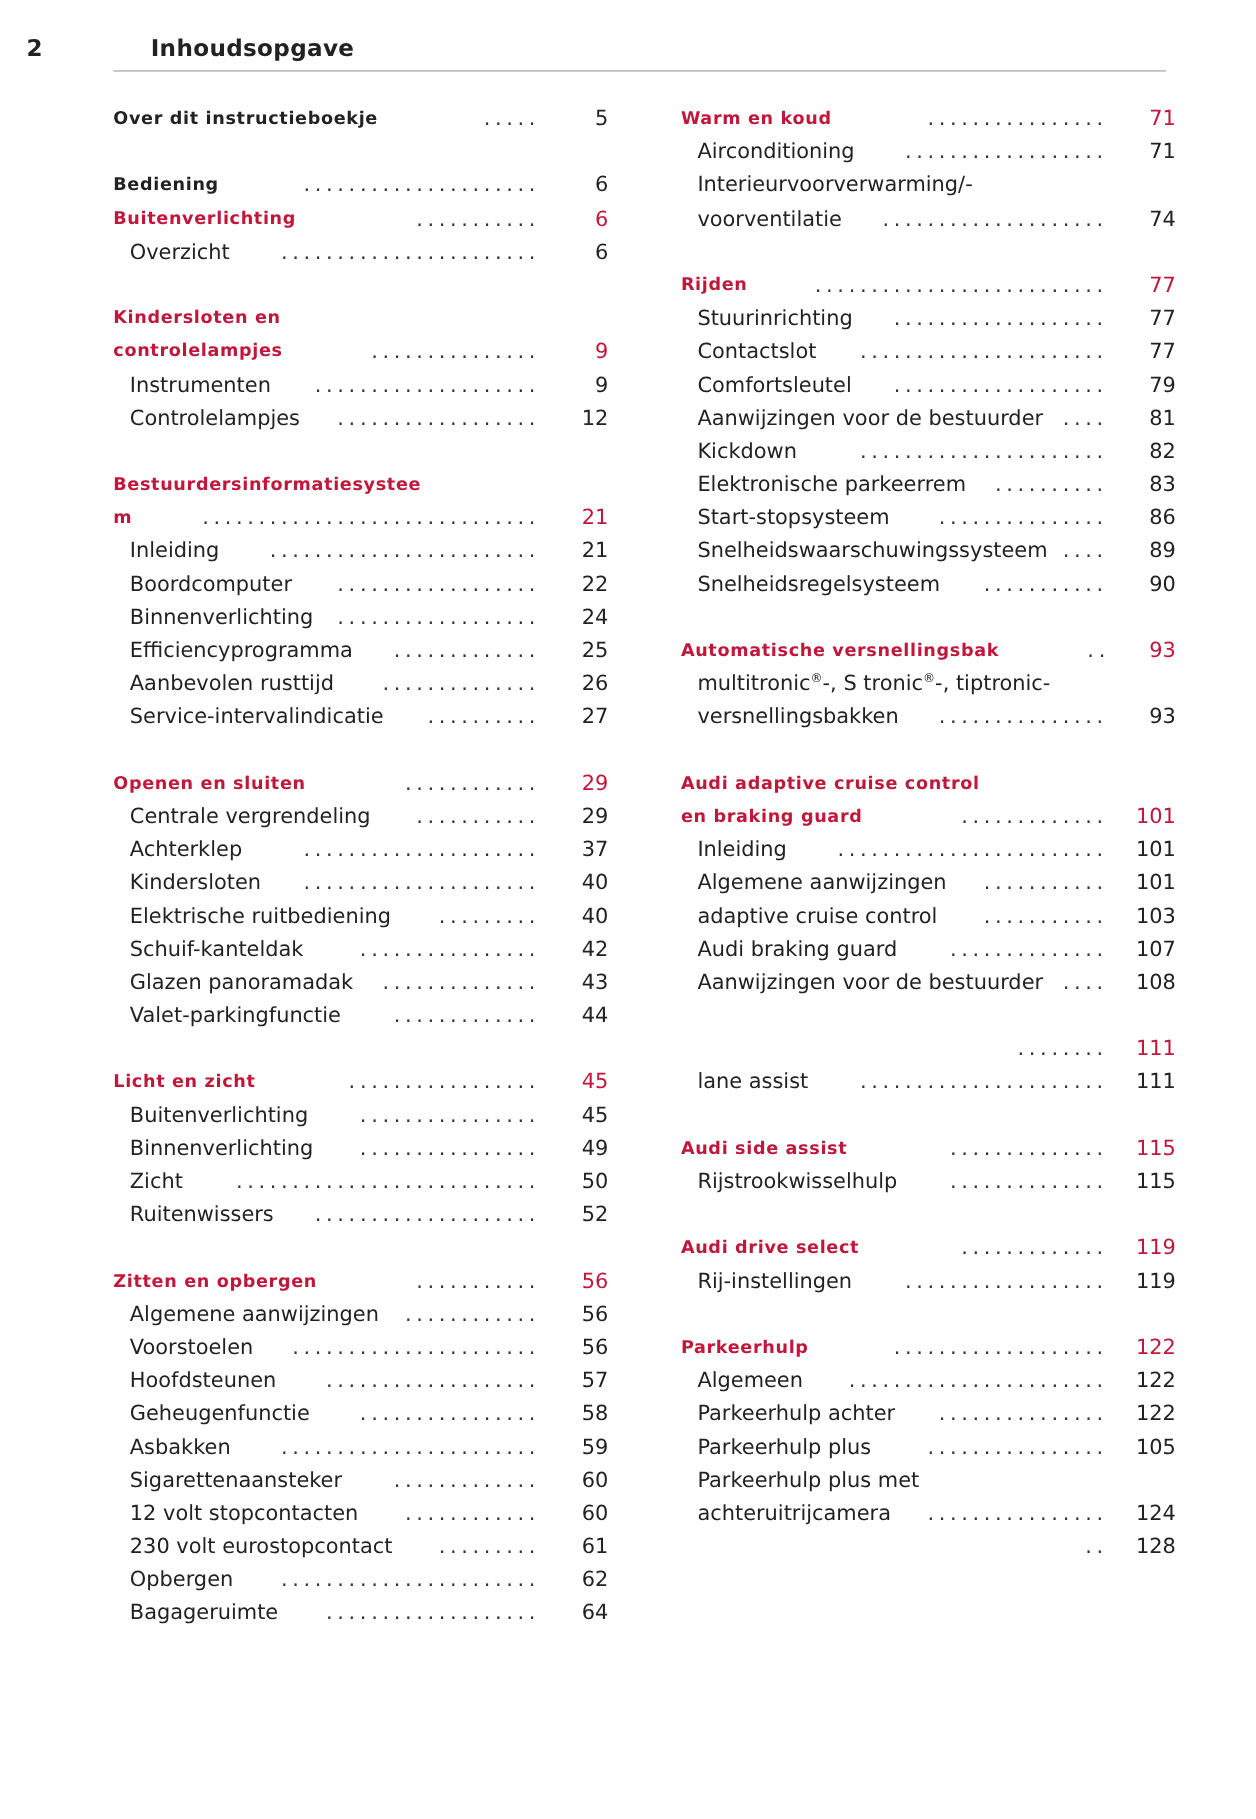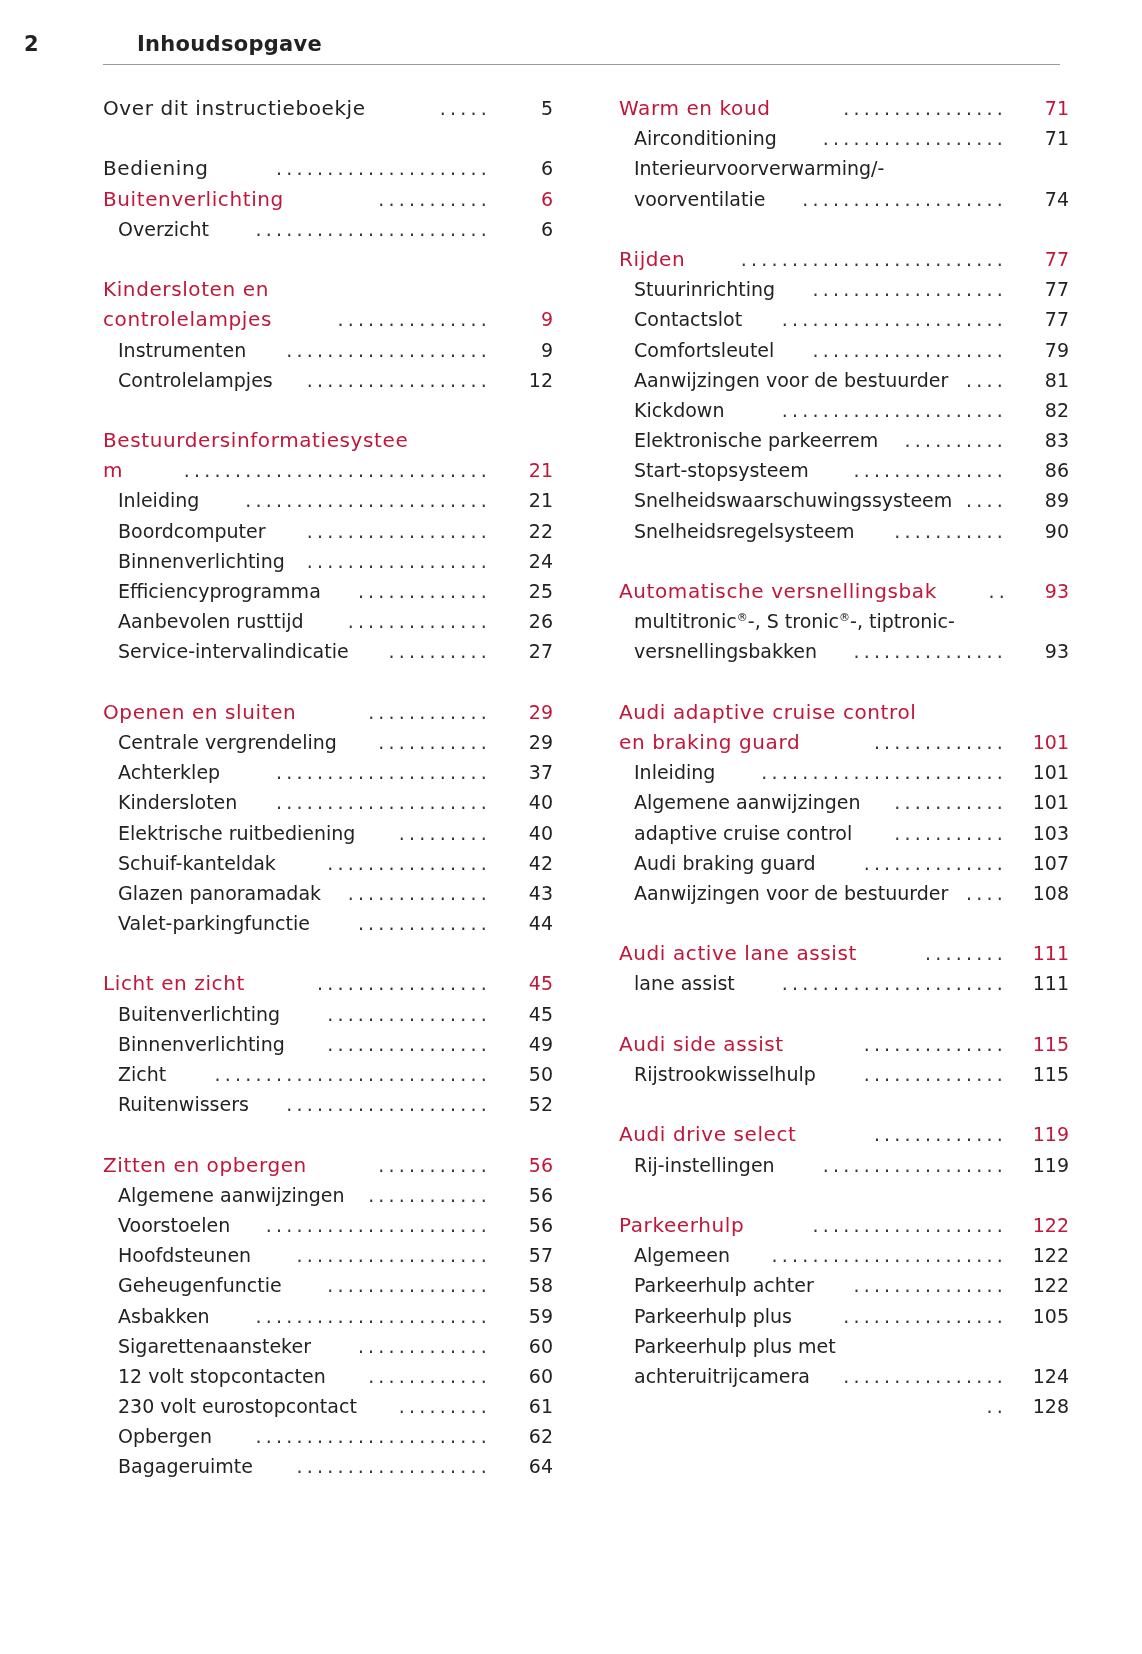--- a/index.html
+++ b/index.html
@@ -8,21 +8,21 @@
   .page-num { position:absolute; left:24px; top:32px; font-size:21px; font-weight:bold; color:#222; }
   .page-title { position:absolute; left:103px; top:32px; font-size:21px; font-weight:bold; color:#222; letter-spacing:0.3px;margin-left:34px; }
   .rule { position:absolute; left:103px; top:64px; width:957px; height:1px; background:#9a9a9a; }
   .col { position:absolute; top:93px; }
   .col.left { left:103px; width:450px; }
   .col.right { left:619px; width:450px; }
   .row { position:relative; height:30.2px; line-height:30.2px; white-space:nowrap; }
   .gap { height:30.2px; }
   .row .text { position:absolute; left:0; font-size:19px; }
   .row.sub .text { left:15px; }
-  .row.head .text { font-weight:normal; font-size:20px; letter-spacing:0.6px; }
+  .row.head .text { font-weight:bold; font-size:16px; letter-spacing:0.6px; }
   .row.red .text, .row.red .num { color:#c0173a; }
   .row .dots { position:absolute; right:62px; font-size:19px; letter-spacing:4.2px; color:#333; overflow:hidden; text-align:right; }
   .row .num { position:absolute; right:0; font-size:19px; text-align:right; }
   .row.tight .dots { right:60px; }
   sup { font-size:11px; line-height:0; }
   [data-name="toc-entry"] { cursor:pointer; }
 </style>
 </head>
 <body>
 
@@ -357,21 +357,20 @@
       <span class="dots" data-name="dot-leader">..............</span>
       <span class="num" data-name="toc-page-number">107</span>
     </div>
     <div class="row sub" data-name="toc-entry">
       <span class="text" data-name="toc-section-title">Aanwijzingen voor de bestuurder</span>
       <span class="dots" data-name="dot-leader">....</span>
       <span class="num" data-name="toc-page-number">108</span>
     </div>
     <div class="gap" data-name="section-gap"></div>
     <div class="row head red" data-name="toc-entry">
-      <span class="text" data-name="toc-chapter-title">Audi active lane assist</span>
       <span class="dots" data-name="dot-leader">........</span>
       <span class="num" data-name="toc-page-number">111</span>
     </div>
     <div class="row sub" data-name="toc-entry">
       <span class="text" data-name="toc-section-title">lane assist</span>
       <span class="dots" data-name="dot-leader">......................</span>
       <span class="num" data-name="toc-page-number">111</span>
     </div>
     <div class="gap" data-name="section-gap"></div>
     <div class="row head red" data-name="toc-entry">

